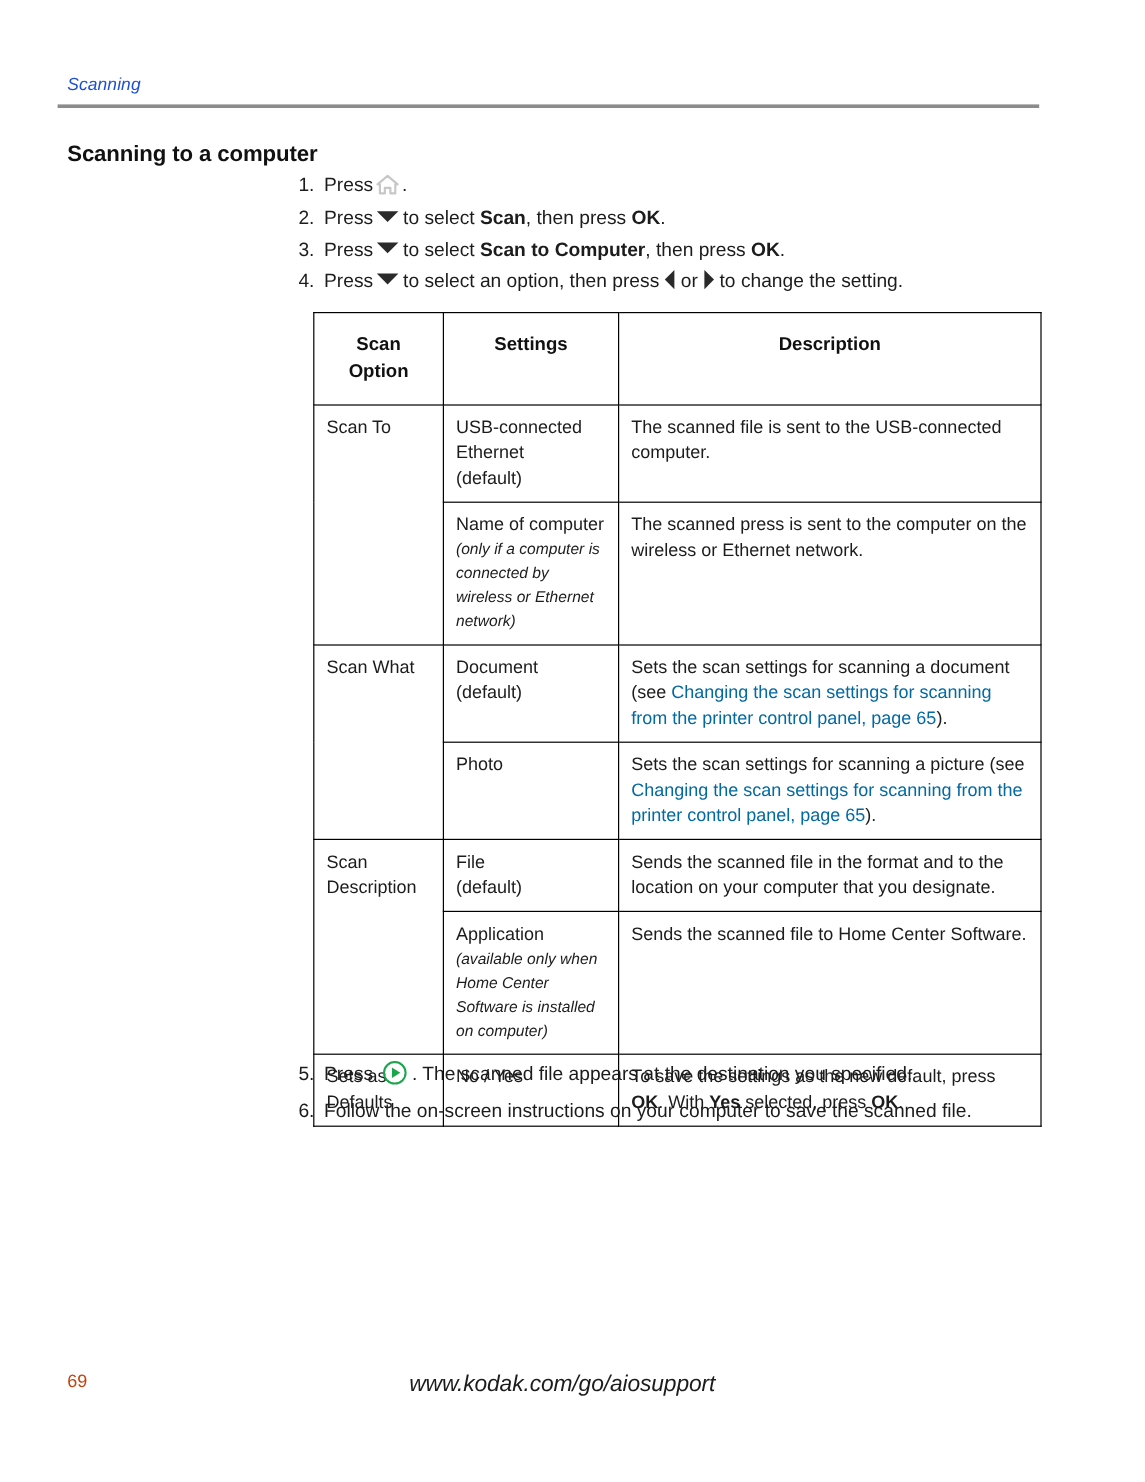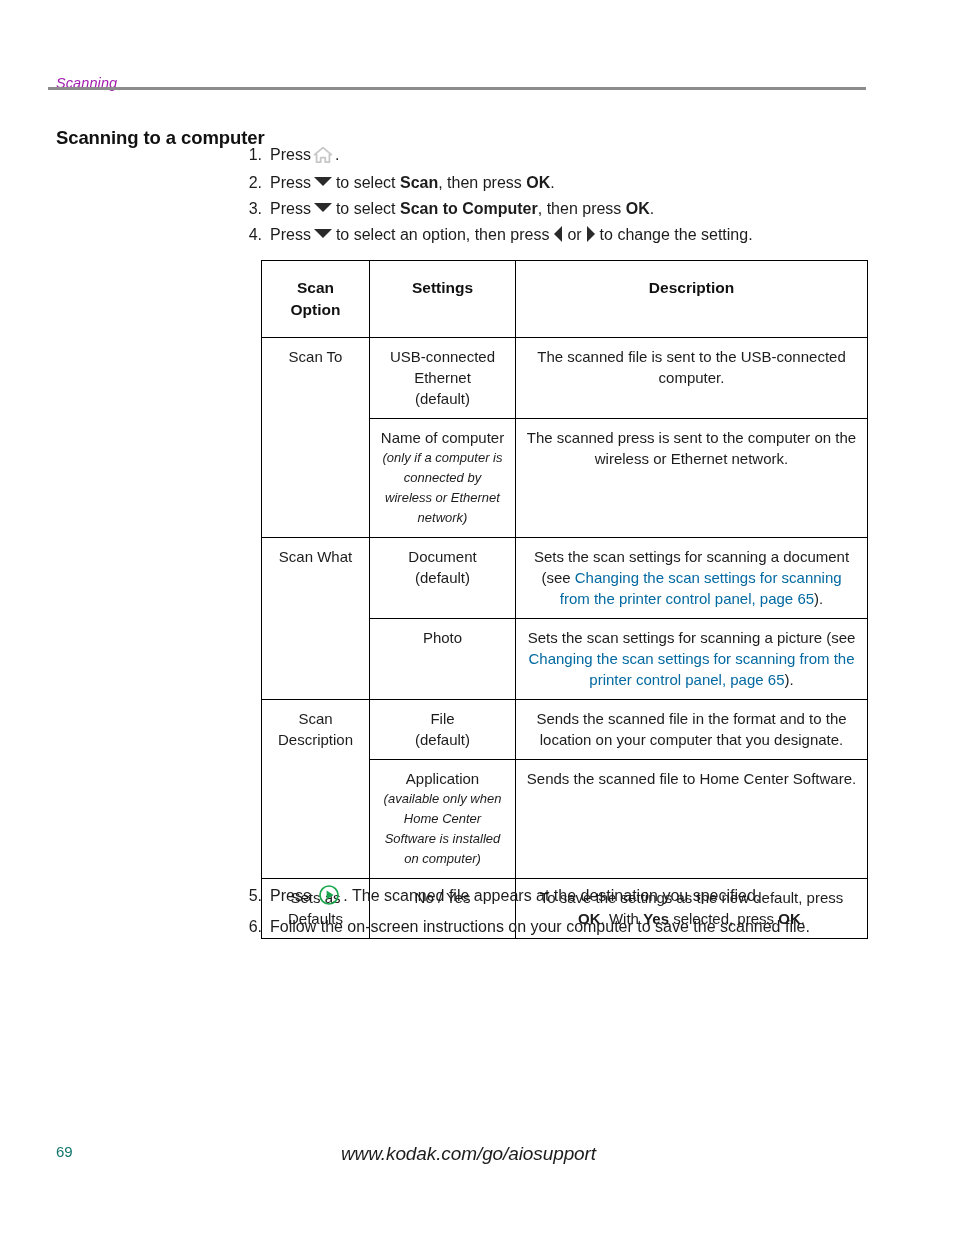--- a/index.html
+++ b/index.html
@@ -21,43 +21,41 @@
     inset: 0;
   }
 
   
   .running-head {
     position: absolute;
     left: 56px;
     top: 63px;
     font-style: italic;
     font-size: 14.5px;
-    color: #a21caf;
+    color: #1d4ed8;
     letter-spacing: 0.1px;
-    margin-top: 12px;
   }
   .header-rule {
     position: absolute;
     left: 48px;
     top: 87px;
     width: 818px;
     height: 3px;
     background: #8c8c8c;
   }
 
   
   .section-heading {
     position: absolute;
     left: 56px;
     top: 117px;
     font-size: 18.5px;
     font-weight: bold;
     color: #111111;
     letter-spacing: -0.1px;
-    margin-top: 10px;
   }
 
   
   .steps-top {
     position: absolute;
     left: 238px;
     top: 142px;
     width: 660px;
   }
   .steps-bottom {
@@ -135,21 +133,21 @@
     table-layout: fixed;
     font-size: 15px;
     color: #1c1c1c;
   }
   .scan-table td, .scan-table th {
     border: 1.4px solid #000000;
     vertical-align: top;
     padding: 8px 10px 9px 10px;
     line-height: 21px;
     font-weight: normal;
-    text-align: center;
+    text-align: left;
   }
   .scan-table th {
     text-align: center;
     font-weight: bold;
     font-size: 15.5px;
     padding-top: 16px;
     padding-bottom: 16px;
     line-height: 22px;
     color: #111;
   }
@@ -171,21 +169,21 @@
     color: #0369a1;
   }
   .h-tall-b  { height: 88px; margin-top: 20px; }
 
   
   .footer-pageno {
     position: absolute;
     left: 56px;
     top: 1143px;
     font-size: 15px;
-    color: #0f766e;
+    color: #c2410c;
   }
   .footer-url {
     position: absolute;
     left: 341px;
     top: 1143px;
     font-size: 19px;
     font-style: italic;
     color: #1c1c1c;
     letter-spacing: -0.1px;
   }

